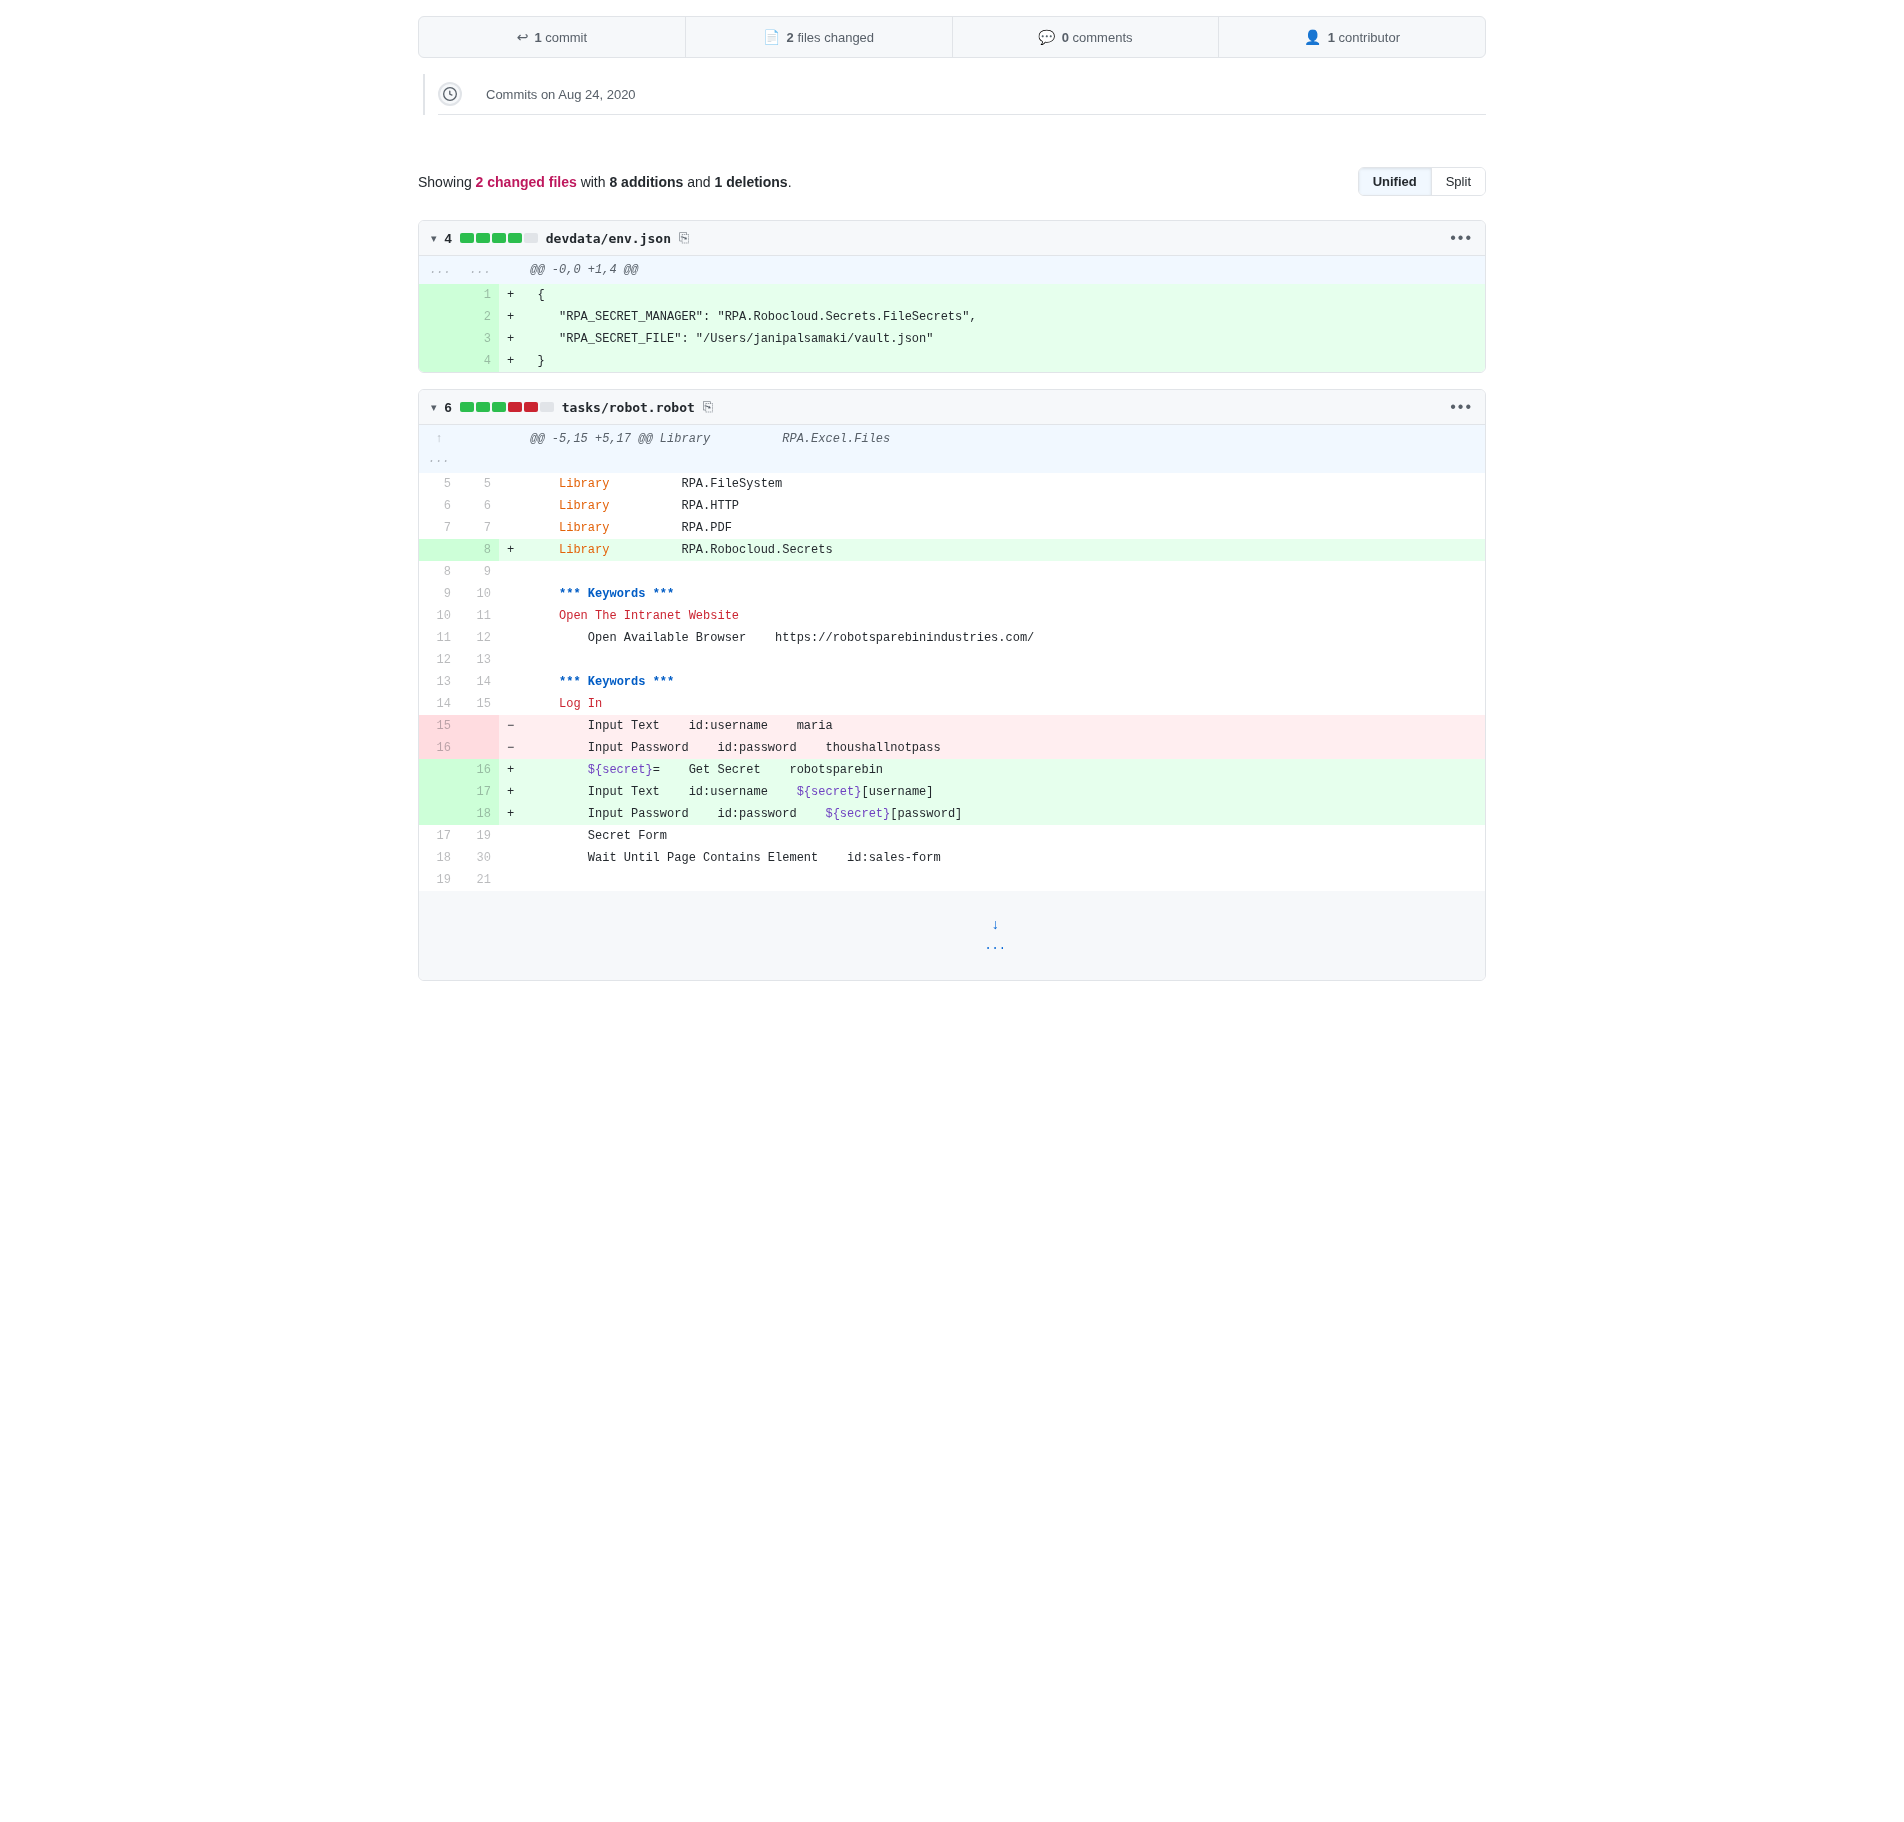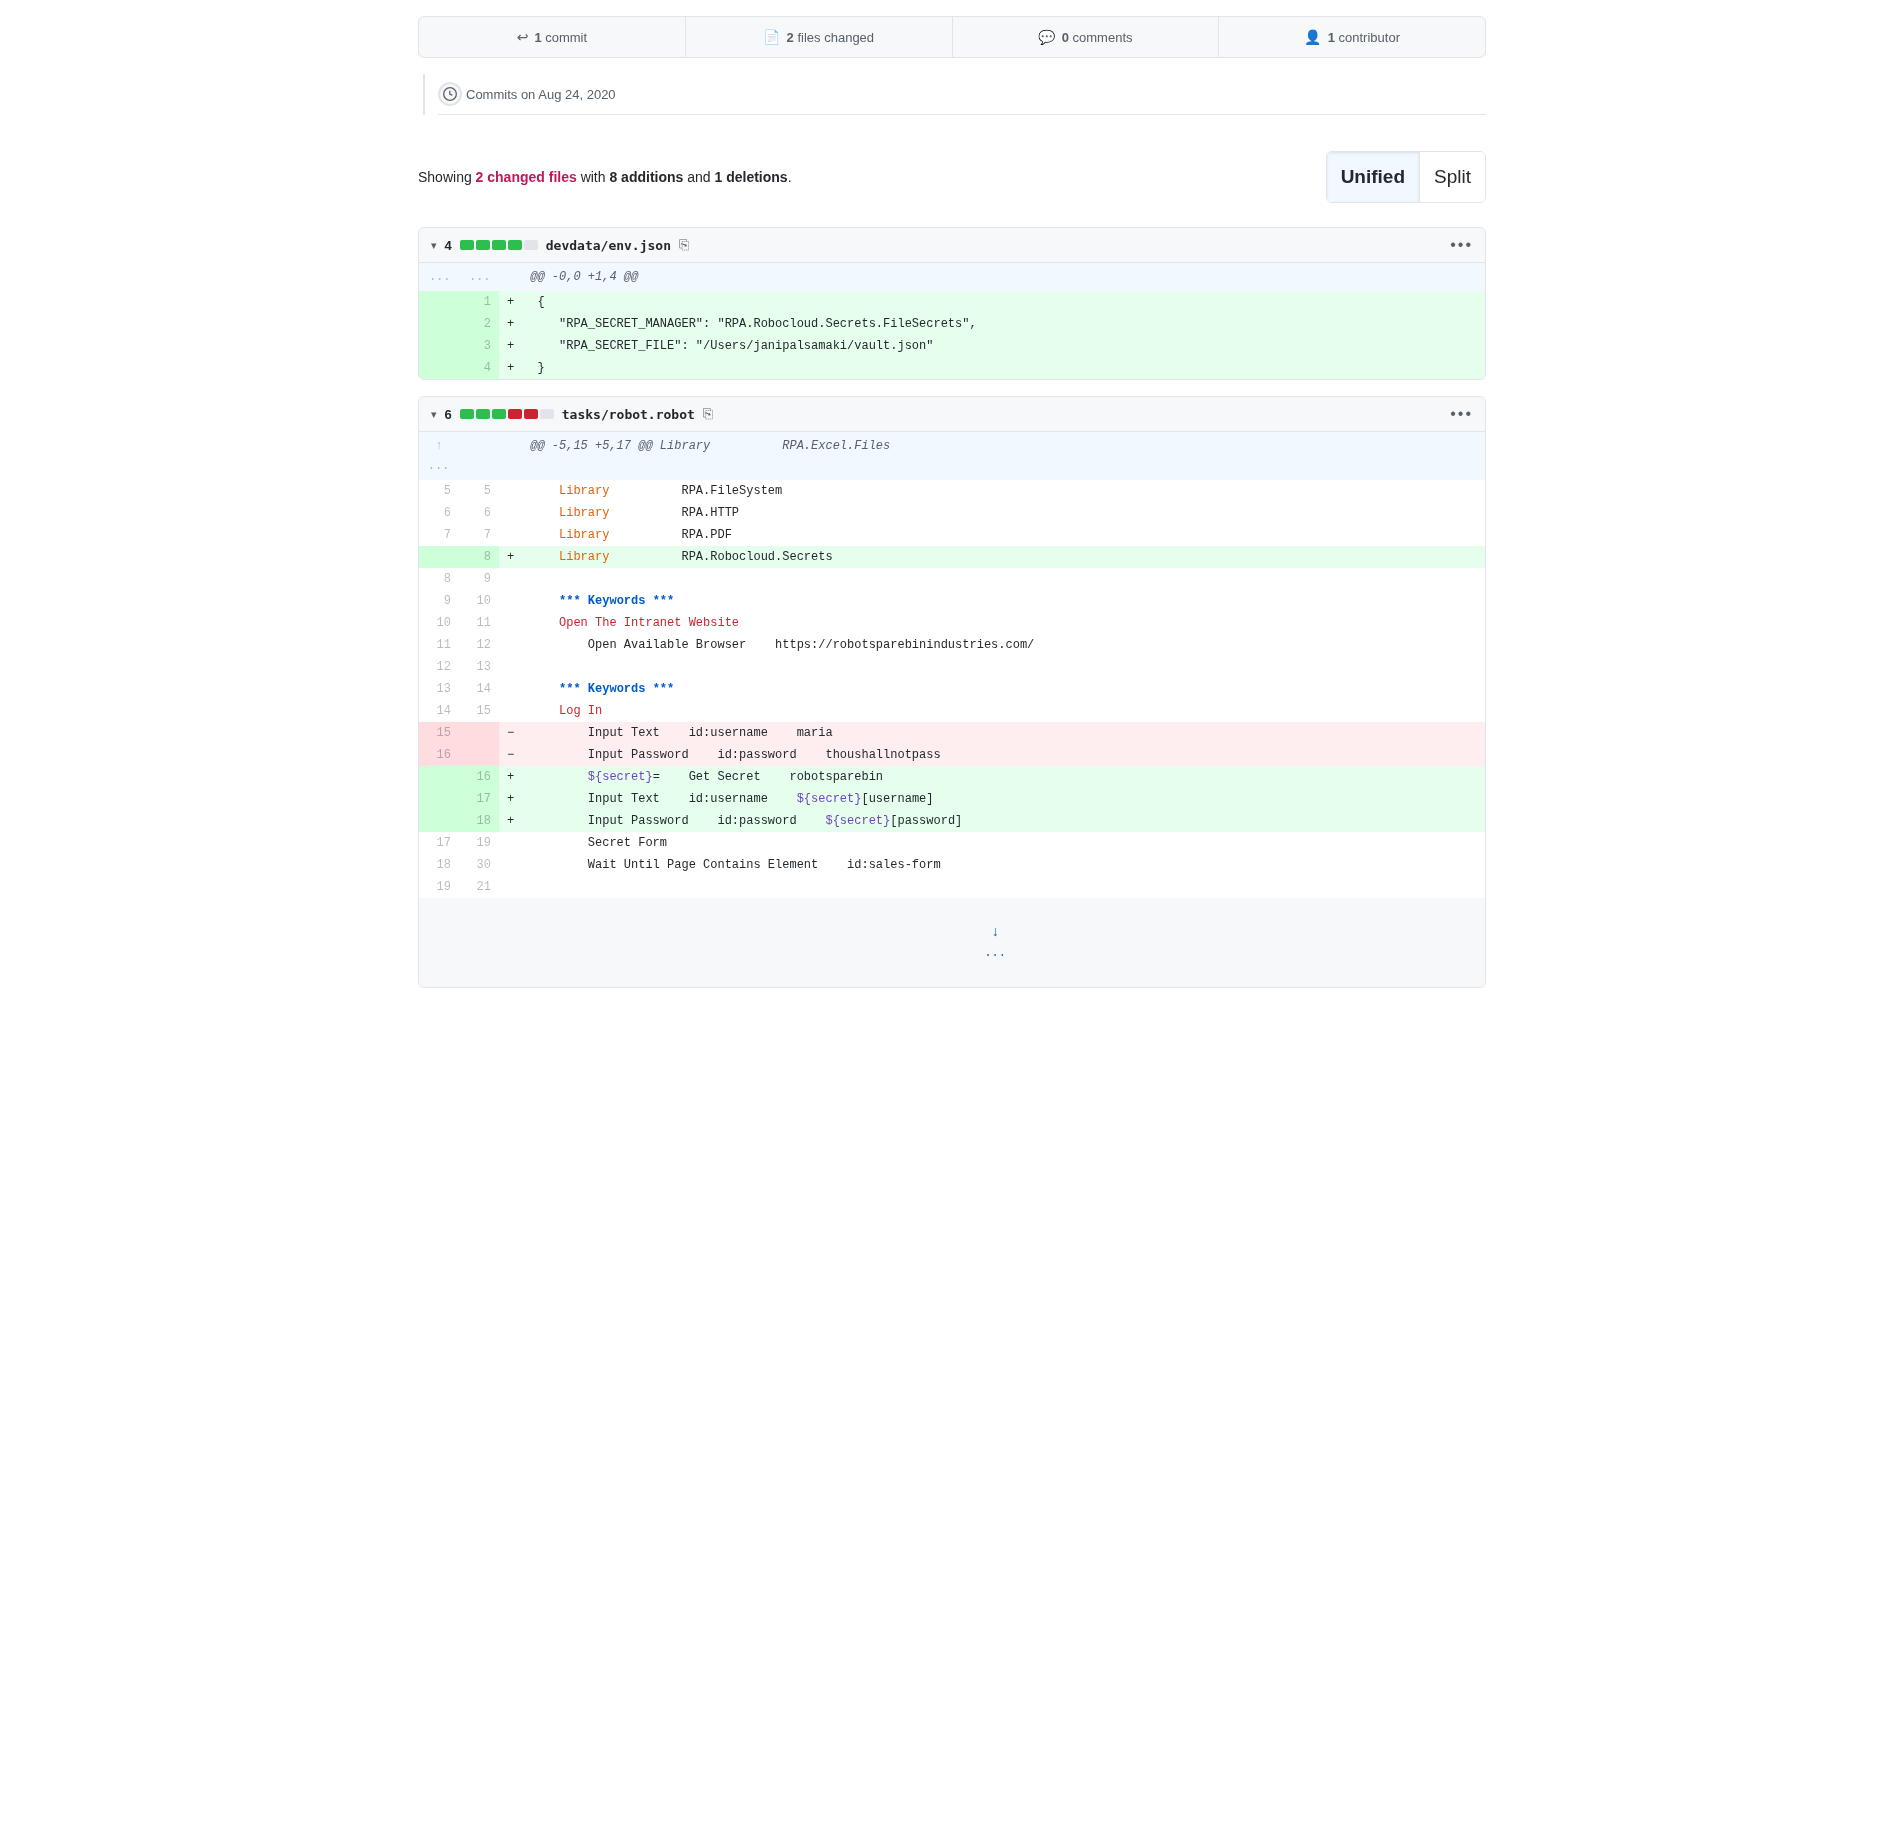--- a/index.html
+++ b/index.html
@@ -38,26 +38,26 @@
       color: #586069;
     }
     .stats-item:last-child { border-right: none; }
     .stats-icon {
       font-size: 14px;
       color: #586069;
     }
     .commits-date-header {
       display: flex;
       align-items: center;
-      gap: 4px;
+      gap: 24px;
       padding: 8px 0;
       font-size: 13px;
       color: #586069;
       border-bottom: 1px solid #e1e4e8;
-      margin-bottom: 8px;
+      margin-bottom: 24px;
     }
     .commits-date-icon {
       width: 24px;
       height: 24px;
       border: 2px solid #e1e4e8;
       border-radius: 50%;
       display: flex;
       align-items: center;
       justify-content: center;
       background: #f6f8fa;
@@ -122,22 +122,22 @@
       font-weight: 600;
     }
     .changed-files-text strong { font-weight: 600; }
     .view-buttons {
       display: flex;
       border: 1px solid #e1e4e8;
       border-radius: 6px;
       overflow: hidden;
     }
     .view-btn {
-      padding: 14px 14px;
-      font-size: 19px;
+      padding: 6px 14px;
+      font-size: 13px;
       border: none;
       background: #fff;
       cursor: pointer;
       color: #24292e;
     }
     .view-btn.active {
       background: #f1f8ff;
       font-weight: 600;
       box-shadow: inset 0 1px 3px rgba(0,0,0,0.1);
     }

